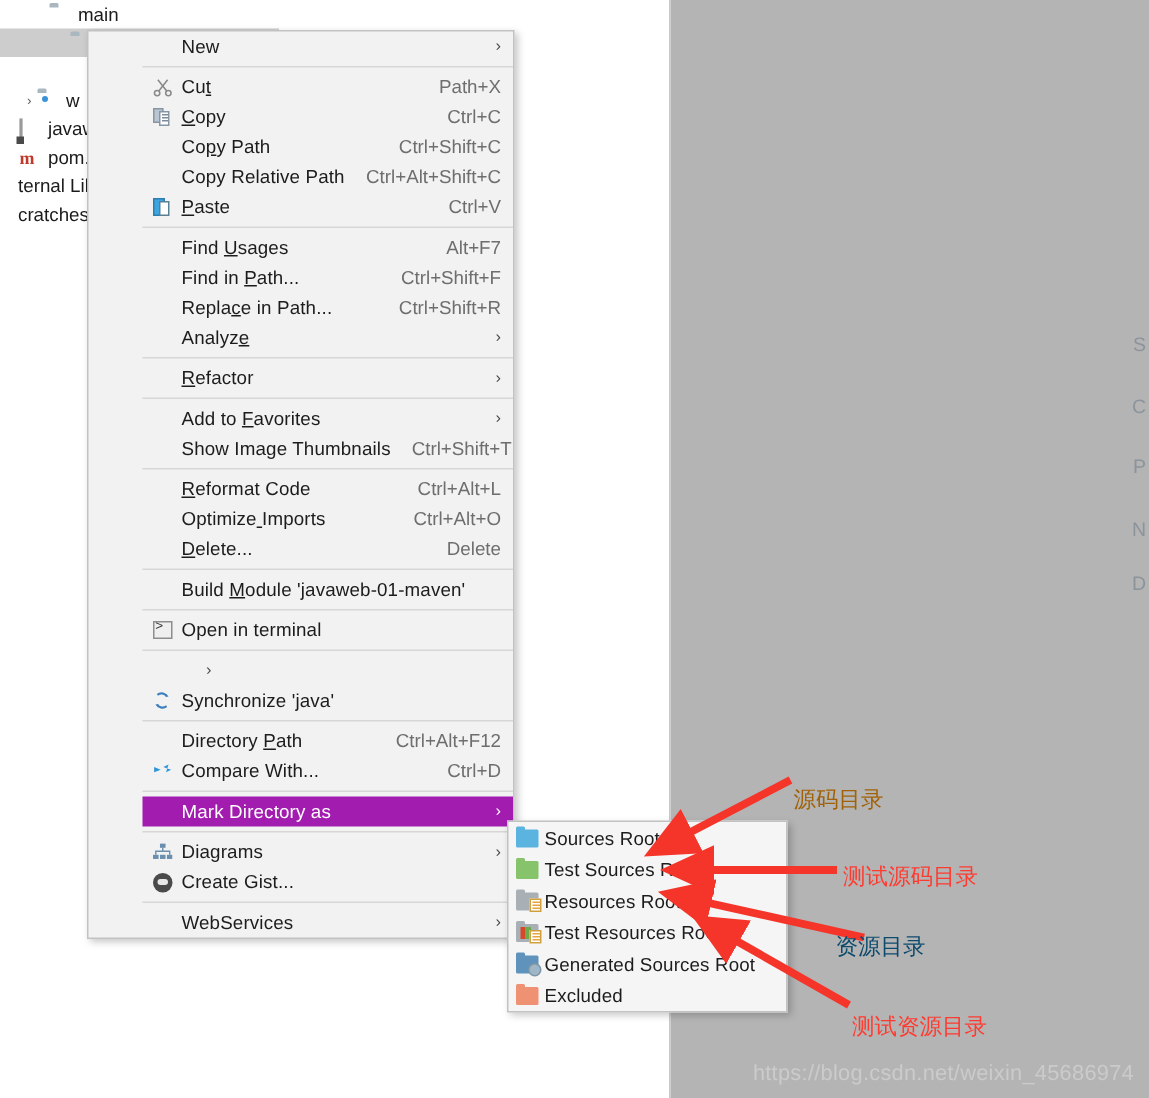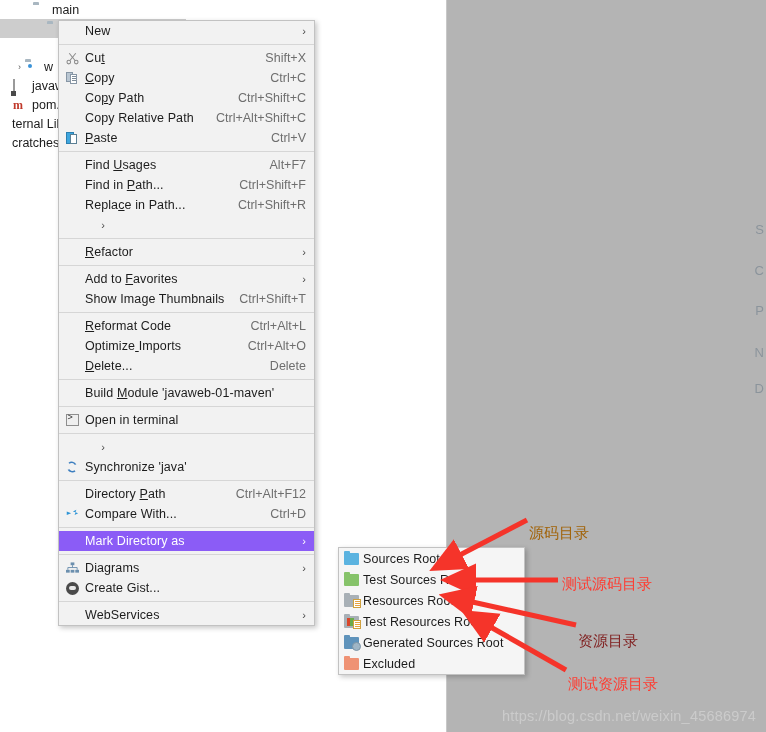--- a/index.html
+++ b/index.html
@@ -34,34 +34,34 @@
   
   .menu{
     position:absolute;
     background:#f2f2f2;
     border:1px solid #c2c2c2;
     box-shadow:2px 2px 5px rgba(0,0,0,.22);
     font-size:12.5px;color:#1c1c1c;
     padding:0;
     box-sizing:border-box;
   }
-  #ctxmenu{left:58px;top:20px;width:257px;}
+  #ctxmenu{left:58px;top:20px;width:285px;padding-left:36px;}
   .mi{
     position:relative;
     height:20px;
     display:flex;align-items:center;
     padding:0 8px 0 0;
     white-space:nowrap;
     cursor:default;
   }
   .mi .ico{width:26px;min-width:26px;height:16px;display:flex;align-items:center;justify-content:center;}
   .mi .lbl{flex:1;font-size:12.5px;letter-spacing:.1px;}
   .mi .acc{color:#6e6e6e;font-size:12.5px;padding-left:14px;}
   .mi .sub{color:#4a4a4a;font-size:11px;padding-left:10px;width:10px;text-align:right;}
-  .mi.hl{background:#8b5cf6;color:#ffffff;}
+  .mi.hl{background:#a21caf;color:#ffffff;}
   .mi.hl .acc,.mi.hl .sub{color:#ffffff;}
   .mi u{text-decoration:underline;}
   .sep{height:1px;background:#d6d6d6;margin:3px 0 3px 0;}
 
   
   .g-cut{width:13px;height:13px;}
   .g-copy,.g-paste{width:12px;height:13px;position:relative;}
   .g-copy .b1{position:absolute;left:0;top:0;width:7px;height:10px;background:#b9c6d2;border:1px solid #8796a5;box-sizing:border-box;}
   .g-copy .b2{position:absolute;left:4px;top:2px;width:7px;height:10px;background:#ffffff;border:1px solid #8796a5;box-sizing:border-box;}
   .g-copy .b2:after{content:"";position:absolute;left:1px;top:1px;width:4px;height:1px;
@@ -179,21 +179,21 @@
           <svg class="g-cut" viewBox="0 0 16 16">
             <g stroke="#8a8a8a" stroke-width="1.3" fill="none">
               <circle cx="3.4" cy="12.4" r="2.2"></circle>
               <circle cx="12.6" cy="12.4" r="2.2"></circle>
               <line x1="4.6" y1="10.8" x2="12" y2="1.5"></line>
               <line x1="11.4" y1="10.8" x2="4" y2="1.5"></line>
             </g>
           </svg>
         </span>
         <span class="lbl">Cu<u>t</u></span>
-        <span class="acc">Shift+X</span>
+        <span class="acc">Path+X</span>
       </div>
       <div class="mi">
         <span class="ico">
           <span class="g-copy">
             <span class="b1"></span>
             <span class="b2"></span>
           </span>
         </span>
         <span class="lbl"><u>C</u>opy</span>
         <span class="acc">Ctrl+C</span>
@@ -229,20 +229,21 @@
         <span class="lbl">Find in <u>P</u>ath...</span>
         <span class="acc">Ctrl+Shift+F</span>
       </div>
       <div class="mi">
         <span class="ico"></span>
         <span class="lbl">Repla<u>c</u>e in Path...</span>
         <span class="acc">Ctrl+Shift+R</span>
       </div>
       <div class="mi">
         <span class="ico"></span>
+        <span class="lbl">Analyz<u>e</u></span>
         <span class="sub">›</span>
       </div>
       <div class="sep"></div>
       <div class="mi">
         <span class="ico"></span>
         <span class="lbl"><u>R</u>efactor</span>
         <span class="sub">›</span>
       </div>
       <div class="sep"></div>
       <div class="mi">
@@ -404,18 +405,18 @@
       <line x1="527" y1="520" x2="456" y2="557"></line>
       <line x1="558" y1="580" x2="470" y2="580"></line>
       <line x1="576" y1="625" x2="468" y2="601"></line>
       <line x1="566" y1="670" x2="487" y2="625"></line>
     </g>
   </svg>
 
   <div id="cn-labels">
       <div class="cn" style="left: 529px; top: 524px; color: #a16207;">源码目录</div>
       <div class="cn" style="left: 562px; top: 575px; color: rgb(255, 59, 48);">测试源码目录</div>
-      <div class="cn" style="left: 578px; top: 622px; color: #7f1d1d; margin-top: 10px;">资源目录</div>
+      <div class="cn" style="left: 557px; top: 622px; color: #0c4a6e;">资源目录</div>
       <div class="cn" style="left: 568px; top: 675px; color: rgb(255, 59, 48);">测试资源目录</div>
     </div>
 
   <div class="wm">https://blog.csdn.net/weixin_45686974</div>
 </div>
 
 </body></html>

